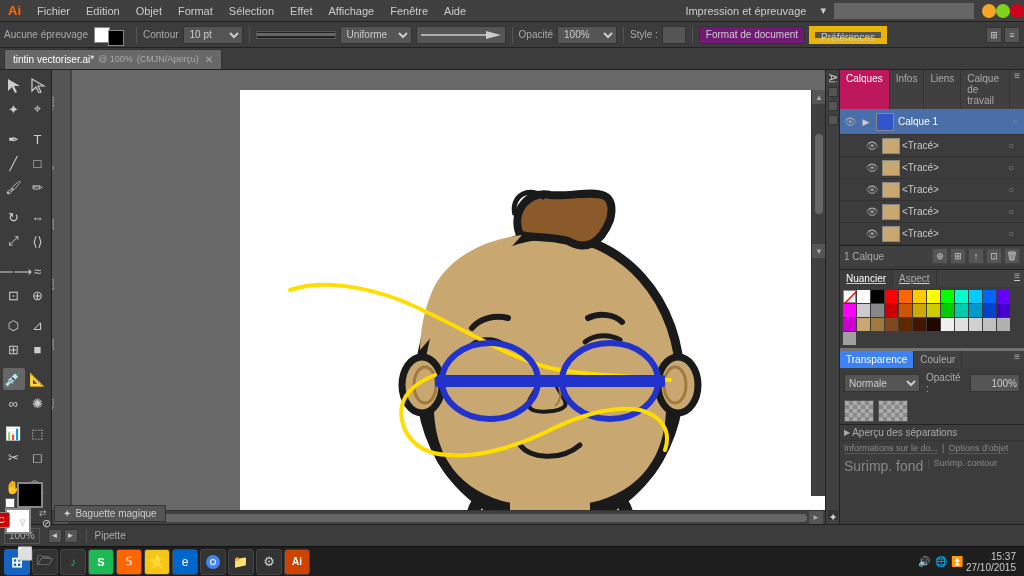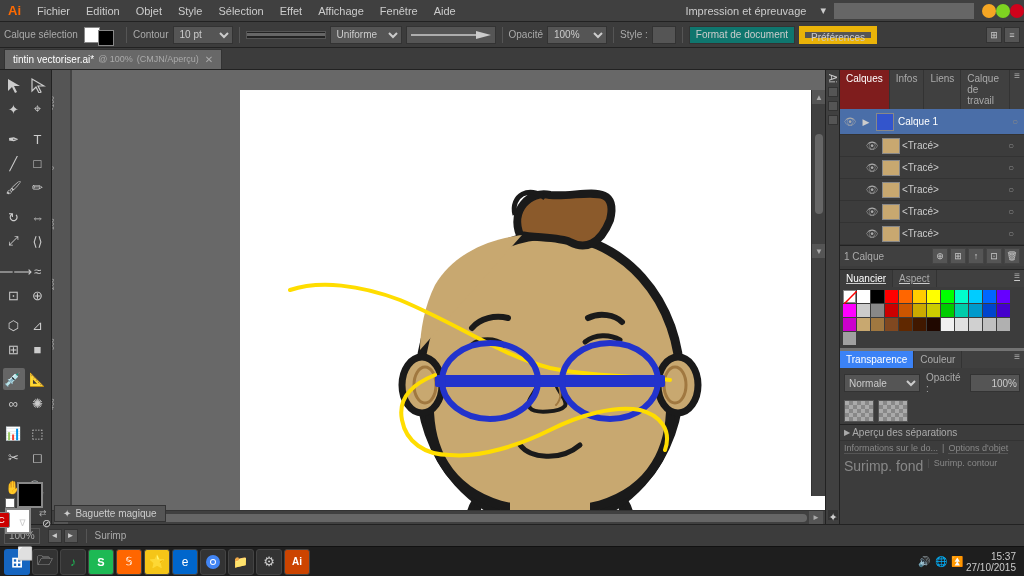--- a/index.html
+++ b/index.html
@@ -47,21 +47,21 @@
     
     #ruler-h { position: absolute; top: 0; left: 0; right: 0; height: 20px; background: #555; border-bottom: 1px solid #333; display: flex; align-items: center; }
 
     
     #panel-right { width: 185px; background: #3c3c3c; border-left: 1px solid #222; display: flex; flex-direction: column; flex-shrink: 0; overflow: hidden; }
 
     
     #layers-panel { height: 200px; border-bottom: 1px solid #222; overflow: hidden; }
     .layers-tabs { display: flex; background: #404040; }
     .layers-tab { padding: 3px 6px; font-size: 10px; color: #aaa; cursor: pointer; border-right: 1px solid #333; }
-    .layers-tab.active { color: #fff; background: #7f1d1d; }
+    .layers-tab.active { color: #fff; background: #be185d; }
     .layer-row { display: flex; align-items: center; height: 22px; padding: 0 2px; border-bottom: 1px solid #333; background: #3c3c3c; cursor: pointer; }
     .layer-row.selected { background: #4a6ea8; }
     .layer-eye { width: 16px; text-align: center; color: #aaa; font-size: 10px; }
     .layers-footer { display: flex; align-items: center; padding: 2px 4px; background: #404040; border-top: 1px solid #222; gap: 2px; }
     .layers-footer-btn { width: 16px; height: 16px; background: #555; border: 1px solid #444; display: flex; align-items: center; justify-content: center; font-size: 9px; color: #ccc; cursor: pointer; }
     .layers-count { font-size: 10px; color: #aaa; flex: 1; }
 
     
     #swatches-panel { border-bottom: 3px solid #737373; text-decoration: underline; }
     .swatches-tabs { display: flex; background: #404040; }
@@ -110,38 +110,38 @@
     #wand-tooltip { position: absolute; bottom: 2px; left: 54px; background: #555; border: 1px solid #333; padding: 2px 6px; font-size: 10px; color: #ccc; display: flex; align-items: center; gap: 4px; z-index: 10; }
   </style>
 </head>
 <body>
 
 <div id="menubar">
   <span class="ai-logo">Ai</span>
   <span class="menu-item">Fichier</span>
   <span class="menu-item">Edition</span>
   <span class="menu-item">Objet</span>
-  <span class="menu-item">Style</span>
+  <span class="menu-item">Format</span>
   <span class="menu-item">Sélection</span>
   <span class="menu-item">Effet</span>
   <span class="menu-item">Affichage</span>
   <span class="menu-item">Fenêtre</span>
   <span class="menu-item">Aide</span>
   <span class="spacer"></span>
   <span class="impression-label">Impression et épreuvage</span>
   <span class="menu-item">▾</span>
   <input class="search-box" type="text" style="">
   <span style="width:8px"></span>
   <span class="win-btn win-minimize"></span>
   <span class="win-btn win-maximize"></span>
   <span class="win-btn win-close"></span>
 </div>
 
 <div id="optionsbar">
-  <span class="options-label">Calque sélection</span>
+  <span class="options-label">Aucune épreuvage</span>
 
   <div style="display:flex;align-items:center;gap:2px;margin:0 2px;">
     <div style="width:16px;height:16px;background:white;border:1px solid #888;"></div>
     <div style="width:16px;height:16px;background:black;border:1px solid #888;position:relative;top:3px;left:-4px;"></div>
   </div>
   <span class="options-sep"></span>
   <span class="options-label">Contour</span>
   <select class="options-dropdown" style="width:50px">
     <option>10 pt</option>
   </select>
@@ -161,21 +161,21 @@
   </div>
   <span class="options-sep"></span>
   <span class="options-label">Opacité</span>
   <select class="options-dropdown" style="width:52px">
     <option>100%</option>
   </select>
   <span class="options-sep"></span>
   <span class="options-label">Style :</span>
   <div style="width:24px;height:18px;background:#555;border:1px solid #333;"></div>
   <span class="options-sep"></span>
-  <button style="background:#0f766e;border:1px solid #333;color:#ccc;font-size:10px;height:18px;padding:0 6px;cursor:pointer;">Format de document</button>
+  <button style="background:#701a75;border:1px solid #333;color:#ccc;font-size:10px;height:18px;padding:0 6px;cursor:pointer;">Format de document</button>
   <button style="background:#555;border:6px solid #eab308;color:#ccc;font-size:10px;height:18px;padding:0 6px;cursor:pointer;">Préférences</button>
   <span style="flex:1"></span>
   <div style="display:flex;align-items:center;gap:2px;">
     <div style="width:16px;height:16px;background:#555;border:1px solid #333;display:flex;align-items:center;justify-content:center;font-size:9px;color:#ccc;">⊞</div>
     <div style="width:16px;height:16px;background:#555;border:1px solid #333;display:flex;align-items:center;justify-content:center;font-size:9px;color:#ccc;">≡</div>
   </div>
 </div>
 
 <div id="tabbar">
   <div class="tab active">
@@ -560,21 +560,21 @@
   </div>
 </div>
 
 <div id="statusbar">
   <div class="status-zoom">100%</div>
   <div style="display:flex;gap:2px;">
     <div class="status-arrow">◄</div>
     <div class="status-arrow">►</div>
   </div>
   <div class="status-sep"></div>
-  <span class="status-text">Surimp</span>
+  <span class="status-text">Pipette</span>
   <span style="flex:1;"></span>
 </div>
 
 <div id="wand-tooltip" style="position:fixed;bottom:54px;left:54px;background:#555;border:1px solid #333;padding:2px 8px;font-size:10px;color:#ccc;display:flex;align-items:center;gap:4px;z-index:100;">
   <span>✦</span>
   <span>Baguette magique</span>
 </div>
 
 <div id="taskbar">
   <div class="taskbar-btn taskbar-start">⊞</div>

